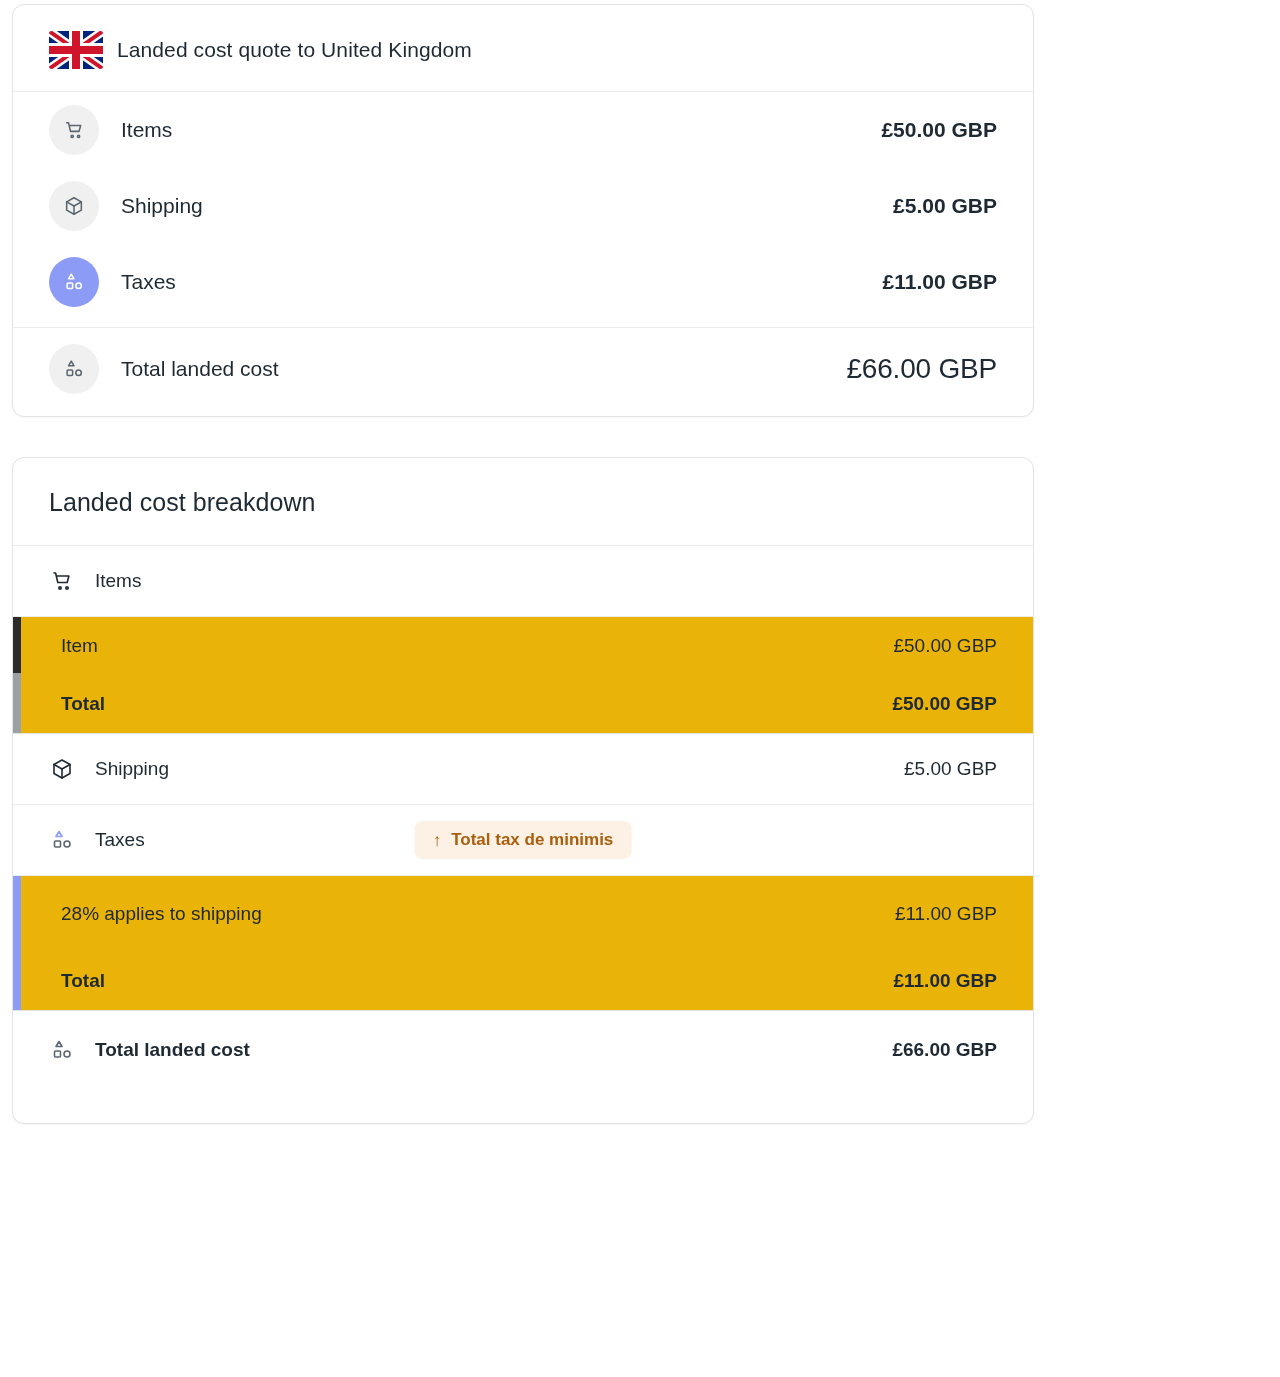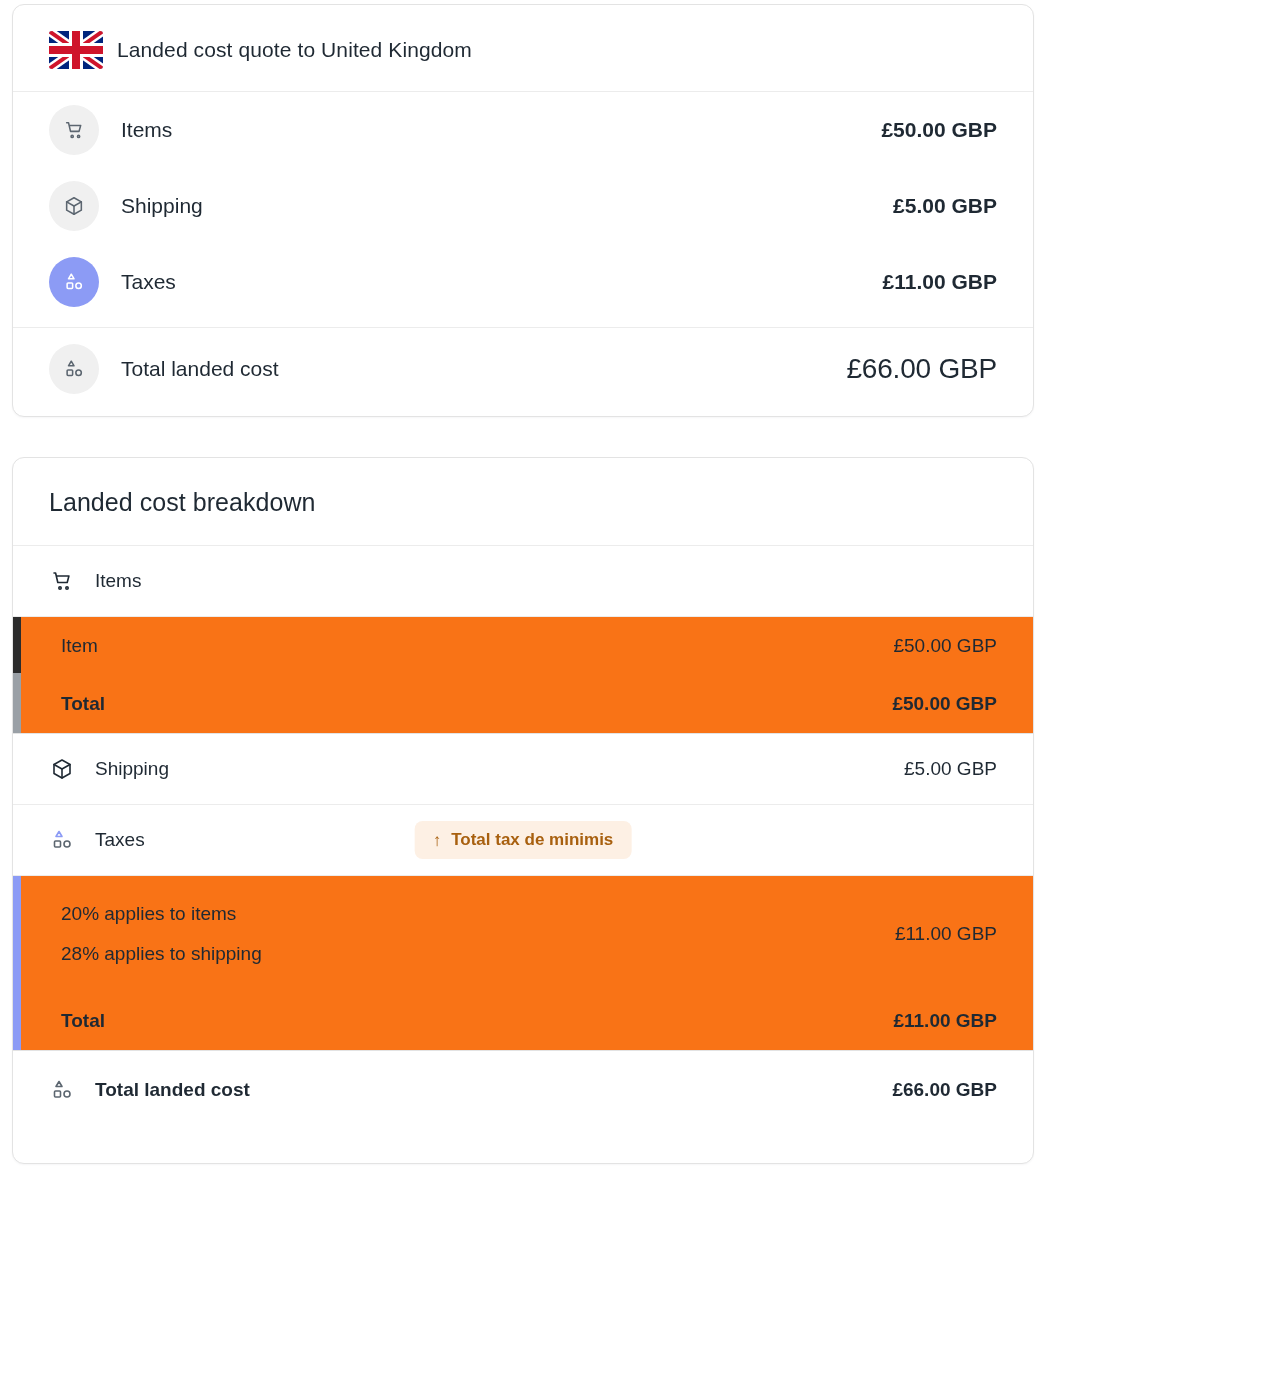--- a/index.html
+++ b/index.html
@@ -186,21 +186,21 @@
     width: 26px;
     height: 26px;
     display: flex;
     align-items: center;
     justify-content: center;
     flex: 0 0 auto;
     color: #1f2933;
   }
 
   .detail-block {
-    background: #f97316;
+    background: #eab308;
     position: relative;
     padding: 0;
     border-bottom: 1px solid #e3e3e3;
   }
   .detail-block .stripe {
     position: absolute;
     left: 0;
     top: 0;
     bottom: 0;
     width: 8px;
@@ -417,21 +417,20 @@
           <span class="arrow">↑</span>
           <span>Total tax de minimis</span>
         </span>
       </span>
     </div>
 
     <div class="detail-block taxes">
       <span class="stripe"></span>
       <div class="tax-group">
         <div class="left">
-          <div class="line">20% applies to items</div>
           <div class="line">28% applies to shipping</div>
         </div>
         <div class="right">£11.00 GBP</div>
       </div>
       <div class="dline bold">
         <span class="d-label">Total</span>
         <span class="d-value">£11.00 GBP</span>
       </div>
     </div>
 

